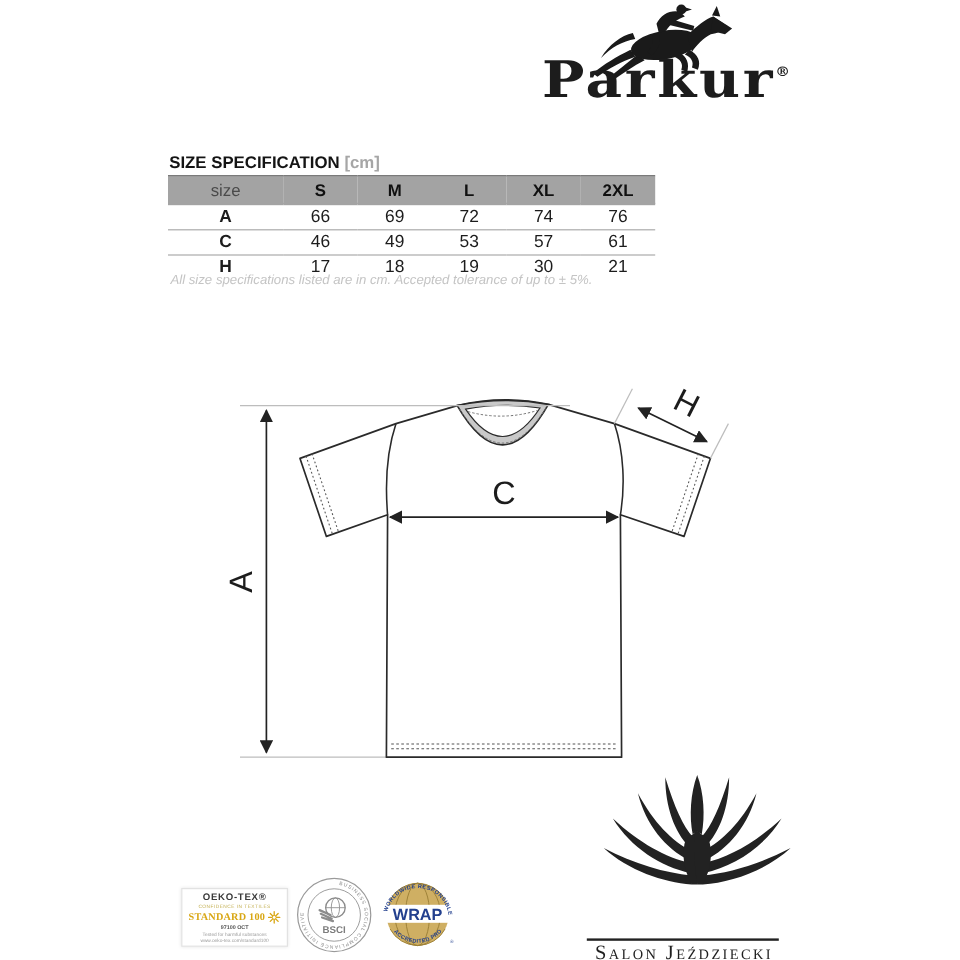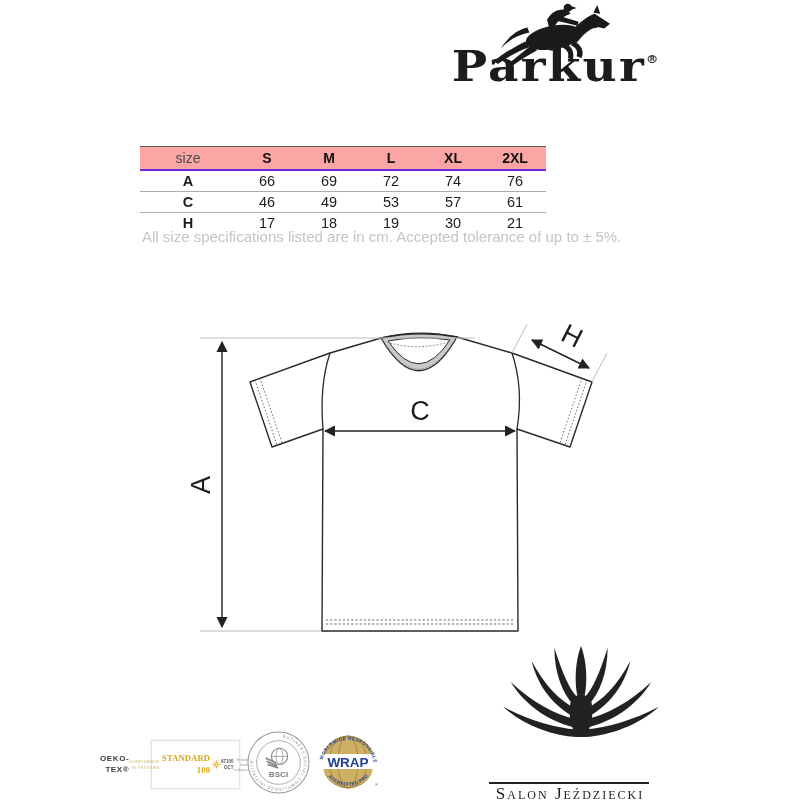--- a/index.html
+++ b/index.html
@@ -17,36 +17,36 @@
      font-size:12px;font-weight:500;letter-spacing:10px;text-indent:10px;color:#242424;}
 
   
   .title{position:absolute;left:141px;top:94px;font-size:24px;font-weight:600;color:#141414;}
   .specline{position:absolute;left:141px;top:127px;font-size:14px;font-weight:700;color:#141414;}
   .spec-unit{color:#a6a6a6;font-weight:600;}
 
   
   .sizetable{position:absolute;left:140px;top:146px;width:406px;border-collapse:collapse;font-size:14px;}
   .sizetable th,.sizetable td{text-align:center;padding:0;}
-  .sizetable thead th{background:#fca5a5;font-weight:700;color:#101010;height:22px;
-      border-top:1px solid #5a5a5a;border-bottom:2px solid #6d28d9;}
+  .sizetable thead th{background:#a3a3a3;font-weight:700;color:#101010;height:22px;
+      border-top:1px solid #5a5a5a;border-bottom:2px solid #a3a3a3;}
   .sizetable thead th.size-col{font-weight:400;color:#4a4a4a;}
   .sizetable tbody td{height:20px;color:#1c1c1c;font-size:14.5px;}
   .sizetable tbody tr:not(:first-child) td{border-top:1px solid #ababab;}
   .sizetable tbody td.rowlabel{font-weight:700;}
-  .footnote{position:absolute;left:142px;top:228px;font-size:15px;color:#c4c4c4;}
+  .footnote{position:absolute;left:142px;top:228px;font-size:11px;font-style:italic;color:#c4c4c4;}
 
   
   .diagram{position:absolute;left:180px;top:315px;}
 
   
   .oeko{position:absolute;left:151px;top:740px;width:87px;height:47px;background:#fff;
      border:1px solid #e2e2e2;box-shadow:0 0 3px rgba(0,0,0,.10);
-     display:flex;flex-direction:row;align-items:center;justify-content:center;
-     line-height:1.3;text-align:right;}
+     display:flex;flex-direction:column;align-items:center;justify-content:center;
+     line-height:1.3;text-align:left;}
   .ot-brand{font-size:8px;font-weight:700;color:#3a3a3a;letter-spacing:.6px;}
   .ot-conf{font-size:4px;color:#c5b257;letter-spacing:.4px;}
   .ot-std-row{display:flex;align-items:center;gap:2px;font-family:Liberation Serif, serif;}
   .ot-std{font-size:8.5px;font-weight:700;color:#d9a714;letter-spacing:.2px;}
   .ot-no{font-size:4.5px;font-weight:700;color:#555;}
   .ot-t1,.ot-t2{font-size:4px;color:#9a9a9a;}
   .bsci{position:absolute;left:247px;top:731px;width:63px;height:63px;}
   .wrapc{position:absolute;left:316px;top:730px;width:64px;height:64px;}
 
   
@@ -78,20 +78,21 @@
       <path d="M79,42 C86,46 88,52 86,59 L81,57 C83,52 80,48 75,46 Z"></path>
       <path d="M60,18 C64,10 72,6 80,8 L84,12 C78,14 72,18 68,24 L62,26 Z"></path>
       <circle cx="81" cy="6" r="4.2"></circle>
       <path d="M84,4 L90,6 L84,8 Z"></path>
       <path d="M72,14 L92,20 L91,24 L70,19 Z"></path>
       <path d="M62,26 C64,34 62,40 56,45 L52,42 C57,38 58,32 56,27 Z"></path>
     </g>
   </svg>
   <div class="parkur-word"><span>Parkur</span><span class="reg">®</span></div>
 
+  <div class="specline"><span>SIZE SPECIFICATION</span> <span class="spec-unit">[cm]</span></div>
 
   <table class="sizetable">
     <colgroup>
         <col style="width:96px">
         <col style="width:62px">
         <col style="width:62px">
         <col style="width:62px">
         <col style="width:62px">
         <col style="width:62px">
       </colgroup>

